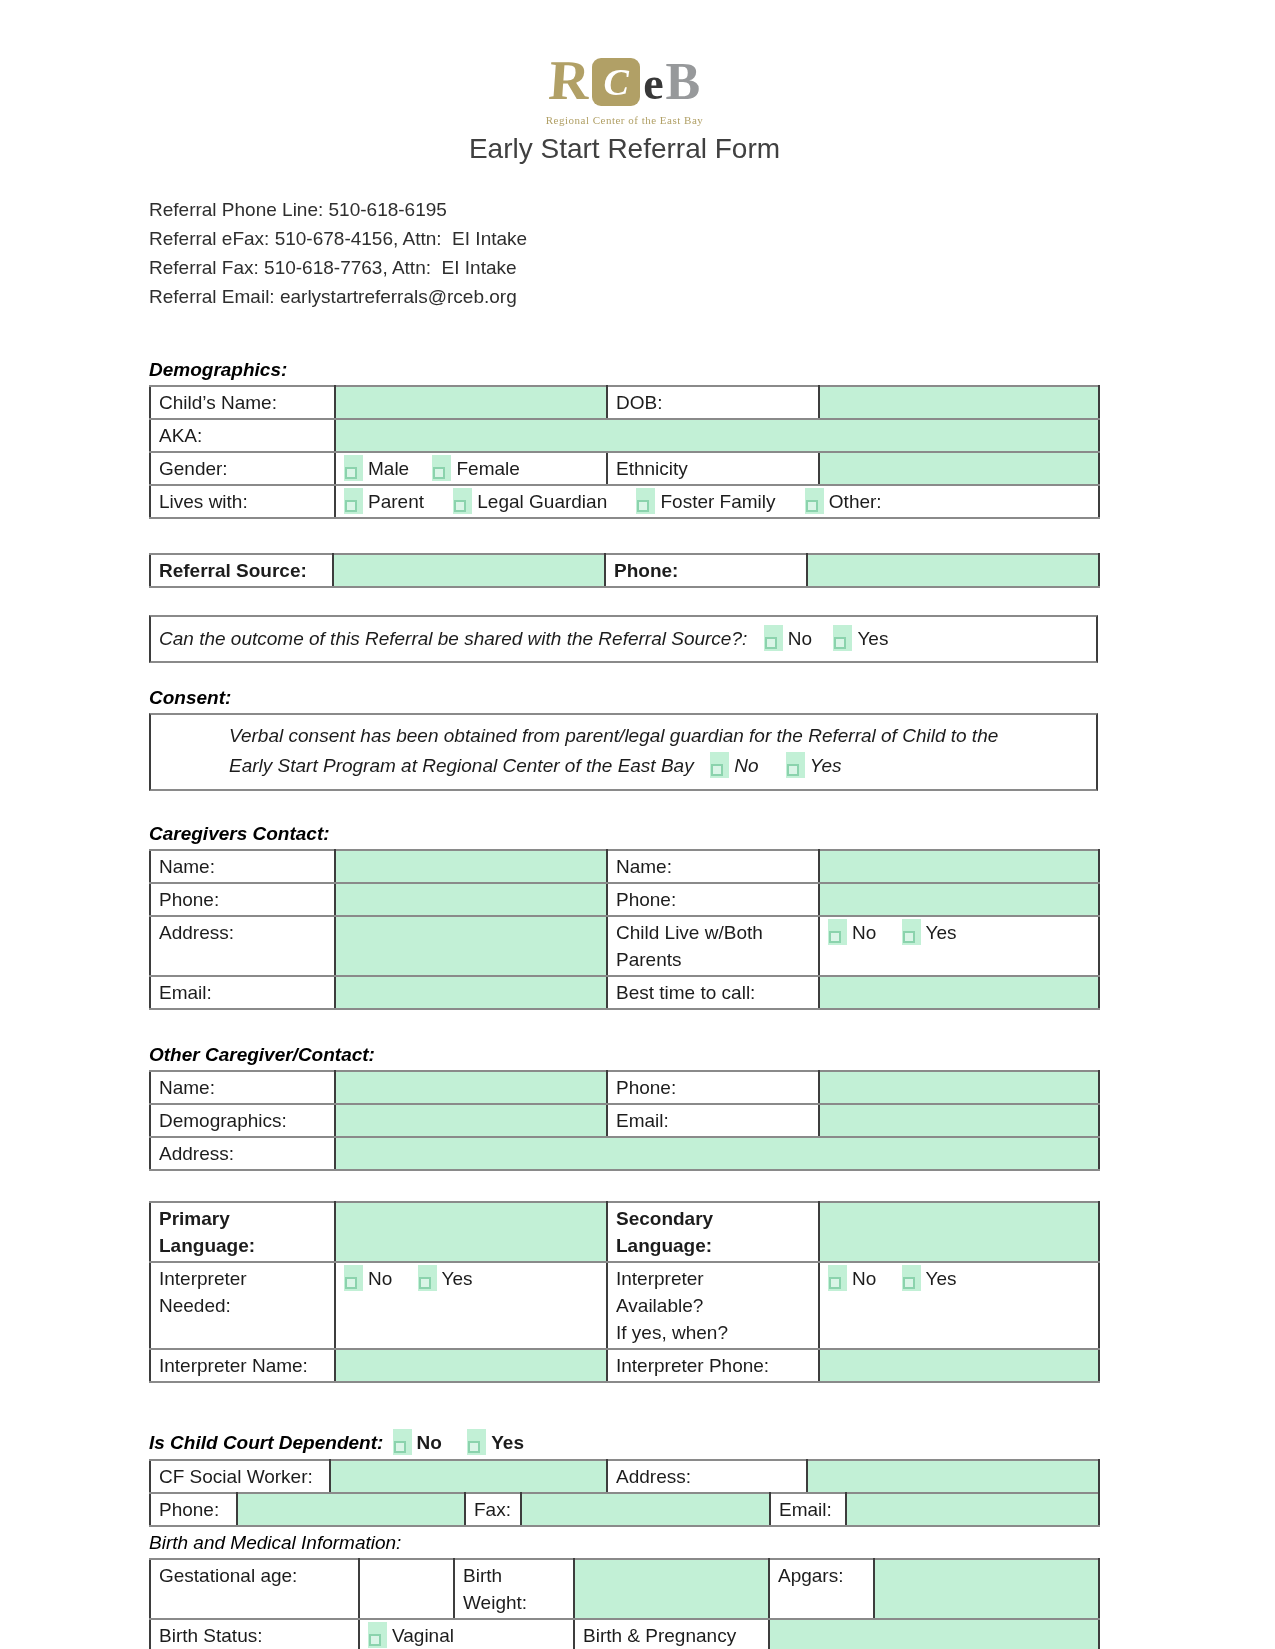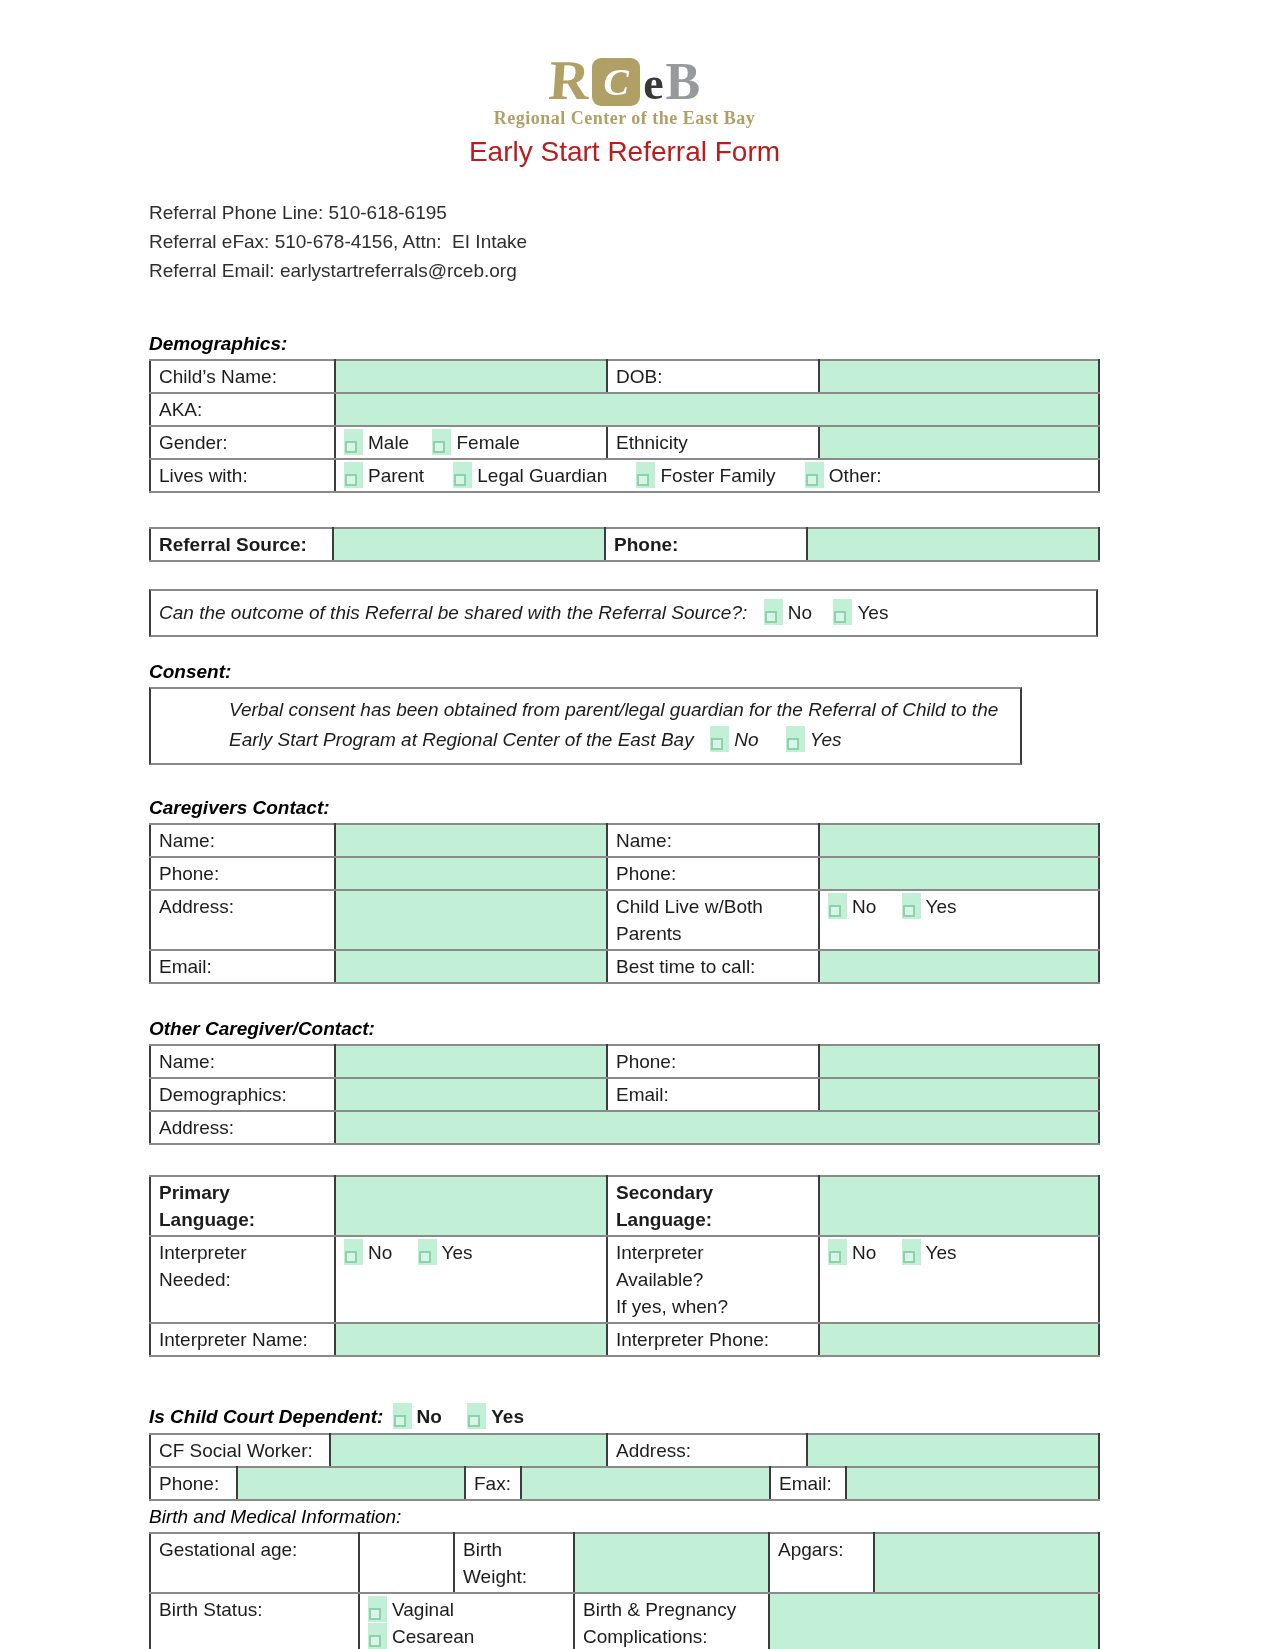--- a/index.html
+++ b/index.html
@@ -26,22 +26,22 @@
   .content{position:absolute;left:149px;top:0;width:951px;}
 
   
   .logo-block{margin-top:52px;text-align:center;}
   .logo-letters{display:inline-flex;align-items:flex-end;gap:2px;line-height:1;}
   .logo-r{font-family:"Liberation Serif","DejaVu Serif",serif;font-weight:700;font-size:56px;color:var(--tan);transform:skewX(-4deg);}
   .logo-c-tile{width:48px;height:48px;background:var(--tan);border-radius:9px;display:inline-flex;align-items:center;justify-content:center;margin:0 1px 2px 1px;}
   .logo-c-tile span{font-family:"Liberation Serif","DejaVu Serif",serif;font-weight:700;font-size:38px;color:#ffffff;font-style:italic;}
   .logo-e{font-family:"Liberation Serif","DejaVu Serif",serif;font-weight:700;font-size:46px;color:var(--logo-dark);margin-bottom:1px;}
   .logo-b{font-family:"Liberation Serif","DejaVu Serif",serif;font-weight:700;font-size:52px;color:var(--logo-gray);}
-  .logo-tagline{font-family:"Liberation Serif","DejaVu Serif",serif;font-weight:700;font-size:18px;color:var(--tan);letter-spacing:.5px;margin-top:0;}
-  .form-title{font-size:28px;margin-top:7px;text-align:center;color:#b91c1c;}
+  .logo-tagline{font-family:"Liberation Serif","DejaVu Serif",serif;font-weight:400;font-size:11px;color:var(--tan);letter-spacing:.5px;margin-top:6px;}
+  .form-title{font-size:28px;margin-top:7px;text-align:center;color:#404040;}
 
   
   .contact-block{margin-top:30px;}
   .contact-line{line-height:29px;white-space:pre-wrap;color:#2e2e2e;}
 
   
   .sec-head{font-style:italic;font-weight:700;margin:0;color:#000;}
   .sec-head.light{font-weight:400;}
 
   
@@ -63,21 +63,21 @@
 
   
   .cb{display:inline-block;width:19px;height:26px;background:var(--green);position:relative;vertical-align:-6px;}
   .cb i{position:absolute;left:1px;bottom:2px;width:12px;height:12px;border:2px solid var(--cb-border);background:var(--cb-fill);display:block;}
   .opt{white-space:nowrap;display:inline-block;}
   .opt .olbl{margin-left:5px;}
 
   
   .qbox{border:2px solid var(--h-border);border-left-color:var(--v-border);border-right-color:var(--v-border);width:949px;padding:8px 8px;line-height:28px;}
   .qbox .qtext{font-style:italic;}
-  .consent-box{border:2px solid var(--h-border);border-left-color:var(--v-border);border-right-color:var(--v-border);width:873px;padding:6px 8px 8px 78px;}
+  .consent-box{border:2px solid var(--h-border);border-left-color:var(--v-border);border-right-color:var(--v-border);width:949px;padding:6px 8px 8px 78px;}
   .consent-line{font-style:italic;line-height:30px;}
   .gap6{display:inline-block;width:6px;}
 </style>
 </head>
 <body>
 
 <div class="page">
 <div class="content">
 
   <div class="logo-block">
@@ -89,20 +89,21 @@
       <span class="logo-e">e</span>
       <span class="logo-b">B</span>
     </div>
     <div class="logo-tagline">Regional Center of the East Bay</div>
   </div>
   <div class="form-title">Early Start Referral Form</div>
 
   <div class="contact-block">
     <div class="contact-line">Referral Phone Line: 510-618-6195</div>
     <div class="contact-line">Referral eFax: 510-678-4156, Attn:  EI Intake</div>
+    <div class="contact-line">Referral Fax: 510-618-7763, Attn:  EI Intake</div>
     <div class="contact-line">Referral Email: earlystartreferrals@rceb.org</div>
   </div>
 
   <div class="sec-head" style="margin-top:48px;">Demographics:</div>
   <table class="t" style="margin-top:4px;">
     <colgroup>
           <col style="width:185px">
           <col style="width:272px">
           <col style="width:212px">
           <col style="width:280px">

